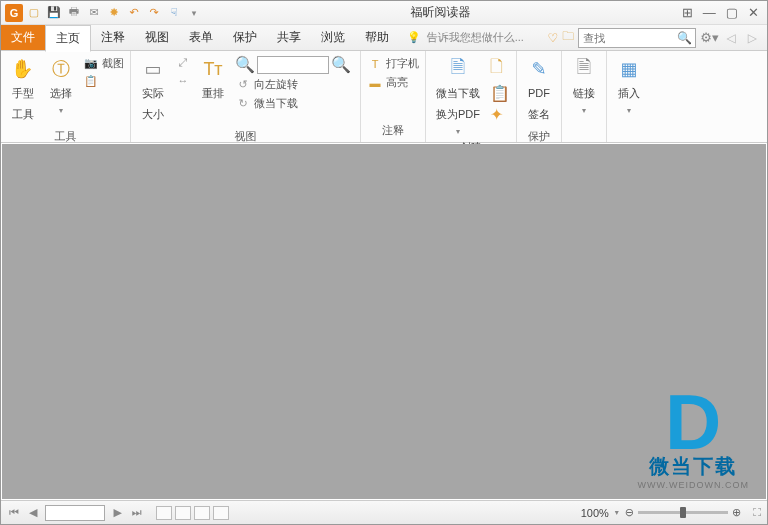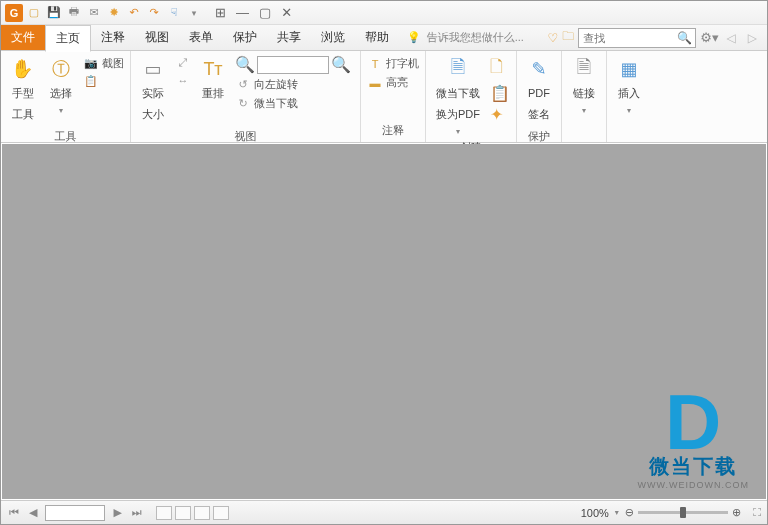--- a/index.html
+++ b/index.html
@@ -65,20 +65,21 @@
     <span class="ico" style="color:#d8a23a">▢</span>
     <span class="ico" style="color:#5a7db5">💾</span>
     <span class="ico" style="color:#888">🖶</span>
     <span class="ico" style="color:#888">✉</span>
     <span class="ico" style="color:#e5a13a">✸</span>
     <span class="ico" style="color:#e08a2e">↶</span>
     <span class="ico" style="color:#e08a2e">↷</span>
     <span class="ico" style="color:#4a89c7">☟</span>
     <span class="ico" style="color:#888;font-size:9px">▾</span>
   </div>
+  <div class="app-title">福昕阅读器</div>
   <div class="wincontrols">
     <span>⊞</span>
     <span>―</span>
     <span>▢</span>
     <span>✕</span>
   </div>
 </div>
 
 <div class="tabbar">
   <div class="tab file">文件</div>

